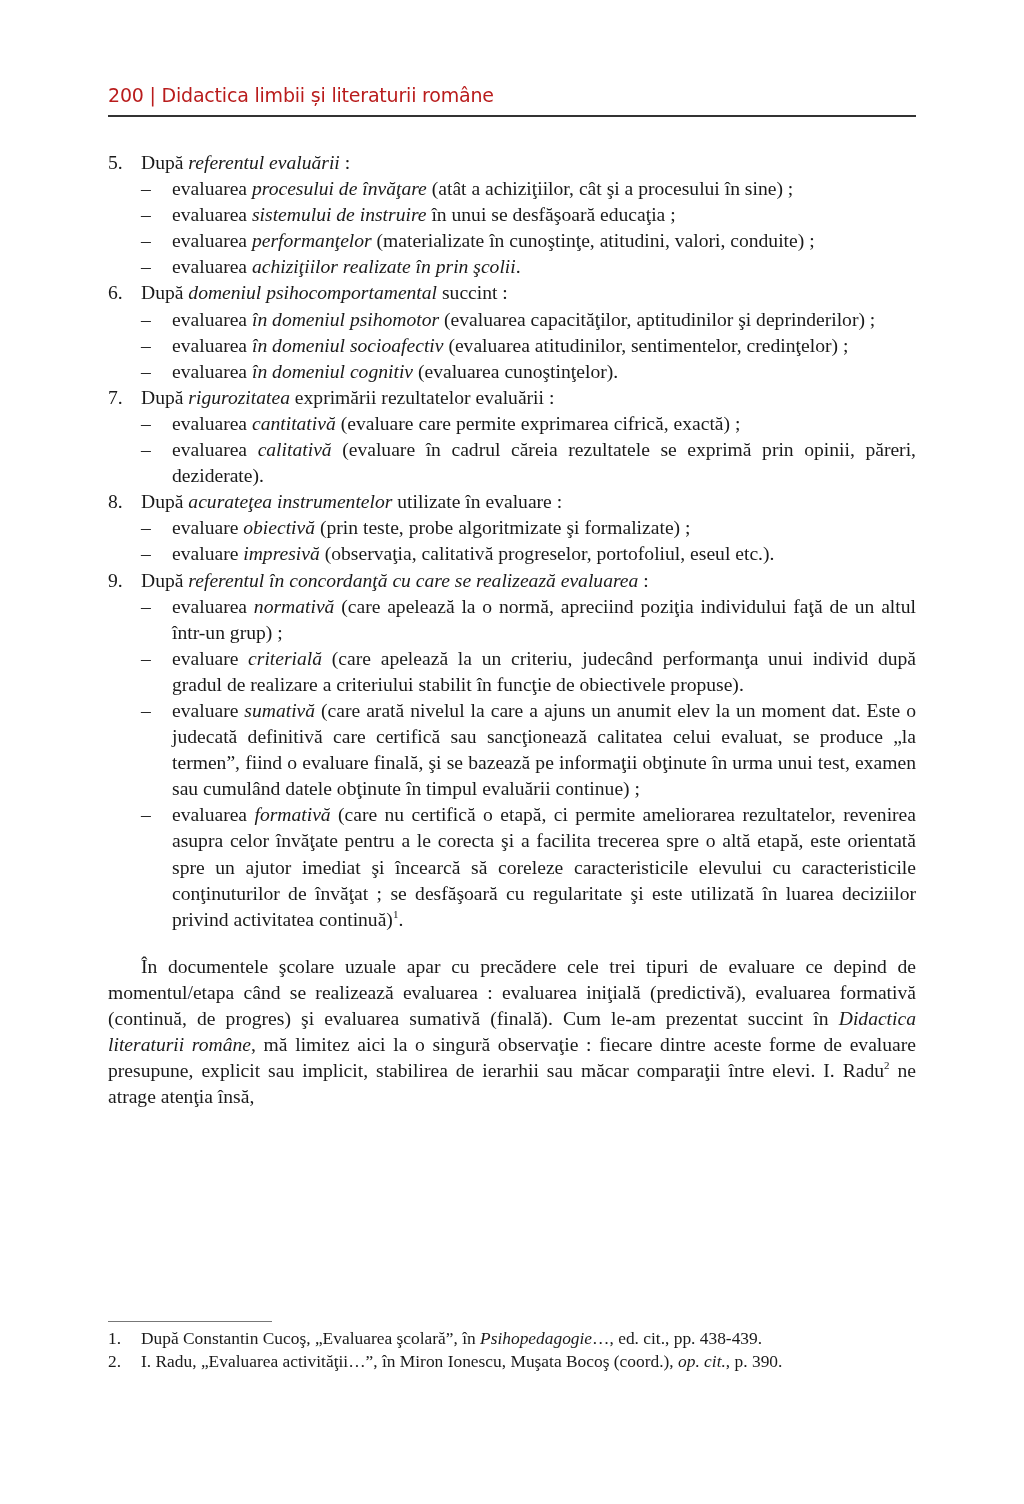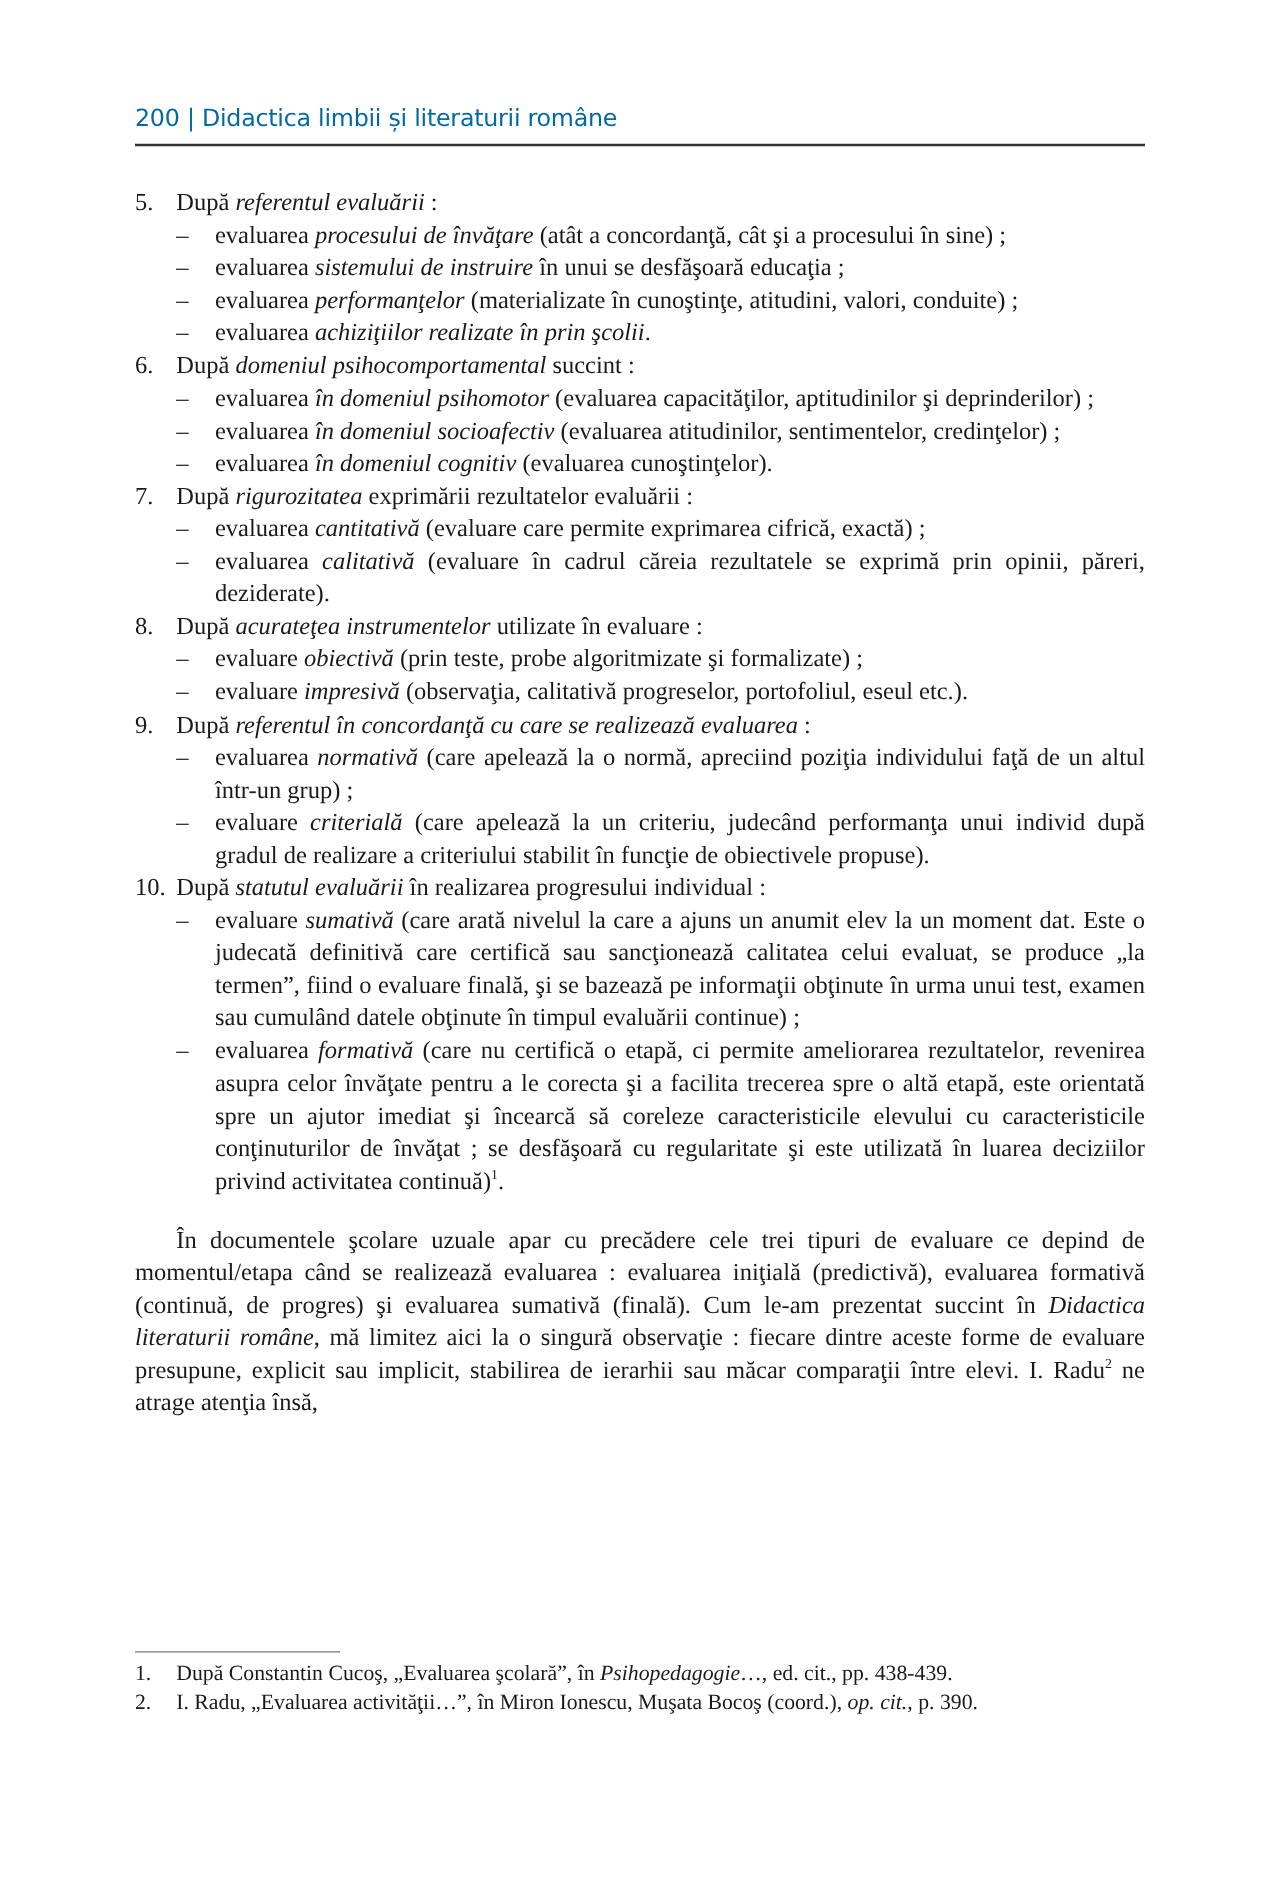--- a/index.html
+++ b/index.html
@@ -1,20 +1,20 @@
 <!DOCTYPE html>
 <html><head>
 <meta charset="utf-8">
 <style>
   html, body { margin: 0; padding: 0; background: #ffffff; }
   body { width: 1024px; height: 1504px; position: relative; overflow: hidden; color: #1a1a1a; }
   .page { position: absolute; left: 108px; top: 0; width: 808px; }
   .running-head {
     position: absolute; top: 84px; left: 0;
-    font-family: "DejaVu Sans", sans-serif; font-size: 19px; letter-spacing: -0.2px; color: #0369a1;
+    font-family: "DejaVu Sans", sans-serif; font-size: 19px; letter-spacing: -0.2px; color: #b91c1c;
   }
   .head-rule { position: absolute; top: 115px; left: 0; width: 808px; height: 1.5px; background: #333; }
   .body-text {
     position: absolute; top: 150px; left: 0; width: 808px;
     font-family: "Liberation Serif", serif; font-size: 19.6px; line-height: 26.1px;
   }
   .item { position: relative; padding-left: 33px; }
   .item .num { position: absolute; left: 0; top: 0; }
   .sub { position: relative; padding-left: 64px; text-align: justify; }
   .sub .dash { position: absolute; left: 33px; top: 0; }
@@ -34,21 +34,21 @@
 
 <div class="page">
   <div class="running-head">200 | Didactica limbii și literaturii române</div>
   <div class="head-rule"></div>
 
   <div class="body-text">
     <div id="items">
         <div class="item">
           <div><span class="num">5.</span><span>După </span><i>referentul evaluării</i><span> :</span></div>
         </div>
-        <div class="sub"><span class="dash">–</span><span>evaluarea </span><i>procesului de învăţare</i><span> (atât a concordanţă, cât şi a procesului în sine) ;</span></div>
+        <div class="sub"><span class="dash">–</span><span>evaluarea </span><i>procesului de învăţare</i><span> (atât a achiziţiilor, cât şi a procesului în sine) ;</span></div>
         <div class="sub"><span class="dash">–</span><span>evaluarea </span><i>sistemului de instruire</i><span> în unui se desfăşoară educaţia ;</span></div>
         <div class="sub"><span class="dash">–</span><span>evaluarea </span><i>performanţelor</i><span> (materializate în cunoştinţe, atitudini, valori, conduite) ;</span></div>
         <div class="sub"><span class="dash">–</span><span>evaluarea </span><i>achiziţiilor realizate în prin şcolii</i><span>.</span></div>
         <div class="item">
           <div><span class="num">6.</span><span>După </span><i>domeniul psihocomportamental</i><span> succint :</span></div>
         </div>
         <div class="sub"><span class="dash">–</span><span>evaluarea </span><i>în domeniul psihomotor</i><span> (evaluarea capacităţilor, aptitudinilor şi deprinderilor) ;</span></div>
         <div class="sub"><span class="dash">–</span><span>evaluarea </span><i>în domeniul socioafectiv</i><span> (evaluarea atitudinilor, sentimentelor, credinţelor) ;</span></div>
         <div class="sub"><span class="dash">–</span><span>evaluarea </span><i>în domeniul cognitiv</i><span> (evaluarea cunoştinţelor).</span></div>
         <div class="item">
@@ -59,23 +59,20 @@
         <div class="item">
           <div><span class="num">8.</span><span>După </span><i>acurateţea instrumentelor</i><span> utilizate în evaluare :</span></div>
         </div>
         <div class="sub"><span class="dash">–</span><span>evaluare </span><i>obiectivă</i><span> (prin teste, probe algoritmizate şi formalizate) ;</span></div>
         <div class="sub"><span class="dash">–</span><span>evaluare </span><i>impresivă</i><span> (observaţia, calitativă progreselor, portofoliul, eseul etc.).</span></div>
         <div class="item">
           <div><span class="num">9.</span><span>După </span><i>referentul în concordanţă cu care se realizează evaluarea</i><span> :</span></div>
         </div>
         <div class="sub"><span class="dash">–</span><span>evaluarea </span><i>normativă</i><span> (care apelează la o normă, apreciind poziţia individului faţă de un altul într-un grup) ;</span></div>
         <div class="sub"><span class="dash">–</span><span>evaluare </span><i>criterială</i><span> (care apelează la un criteriu, judecând performanţa unui individ după gradul de realizare a criteriului stabilit în funcţie de obiectivele propuse).</span></div>
-        <div class="item">
-          <div><span class="num">10.</span><span>După </span><i>statutul evaluării</i><span> în realizarea progresului individual :</span></div>
-        </div>
         <div class="sub"><span class="dash">–</span><span>evaluare </span><i>sumativă</i><span> (care arată nivelul la care a ajuns un anumit elev la un moment dat. Este o judecată definitivă care certifică sau sancţionează calitatea celui evaluat, se produce „la termen”, fiind o evaluare finală, şi se bazează pe informaţii obţinute în urma unui test, examen sau cumulând datele obţinute în timpul evaluării continue) ;</span></div>
         <div class="sub"><span class="dash">–</span><span>evaluarea </span><i>formativă</i><span> (care nu certifică o etapă, ci permite ameliorarea rezultatelor, revenirea asupra celor învăţate pentru a le corecta şi a facilita trecerea spre o altă etapă, este orientată spre un ajutor imediat şi încearcă să coreleze caracteristicile elevului cu caracteristicile conţinuturilor de învăţat ;  se desfăşoară cu regularitate şi este utilizată în luarea deciziilor privind activitatea continuă)</span><sup>1</sup><span>.</span></div>
       </div>
     <p class="para">
       <span>În documentele şcolare uzuale apar cu precădere cele trei tipuri de evaluare ce depind de momentul/etapa când se realizează evaluarea :  evaluarea iniţială (predictivă), evaluarea formativă (continuă, de progres) şi evaluarea sumativă (finală). Cum le-am prezentat succint în </span><i>Didactica literaturii române</i><span>, mă limitez aici la o singură observaţie :  fiecare dintre aceste forme de evaluare presupune, explicit sau implicit, stabilirea de ierarhii sau măcar comparaţii între elevi. I. Radu</span><sup>2</sup><span> ne atrage atenţia însă,</span>
     </p>
   </div>
 
   <div class="fn-rule"></div>
   <div class="footnotes" id="footnotes">

